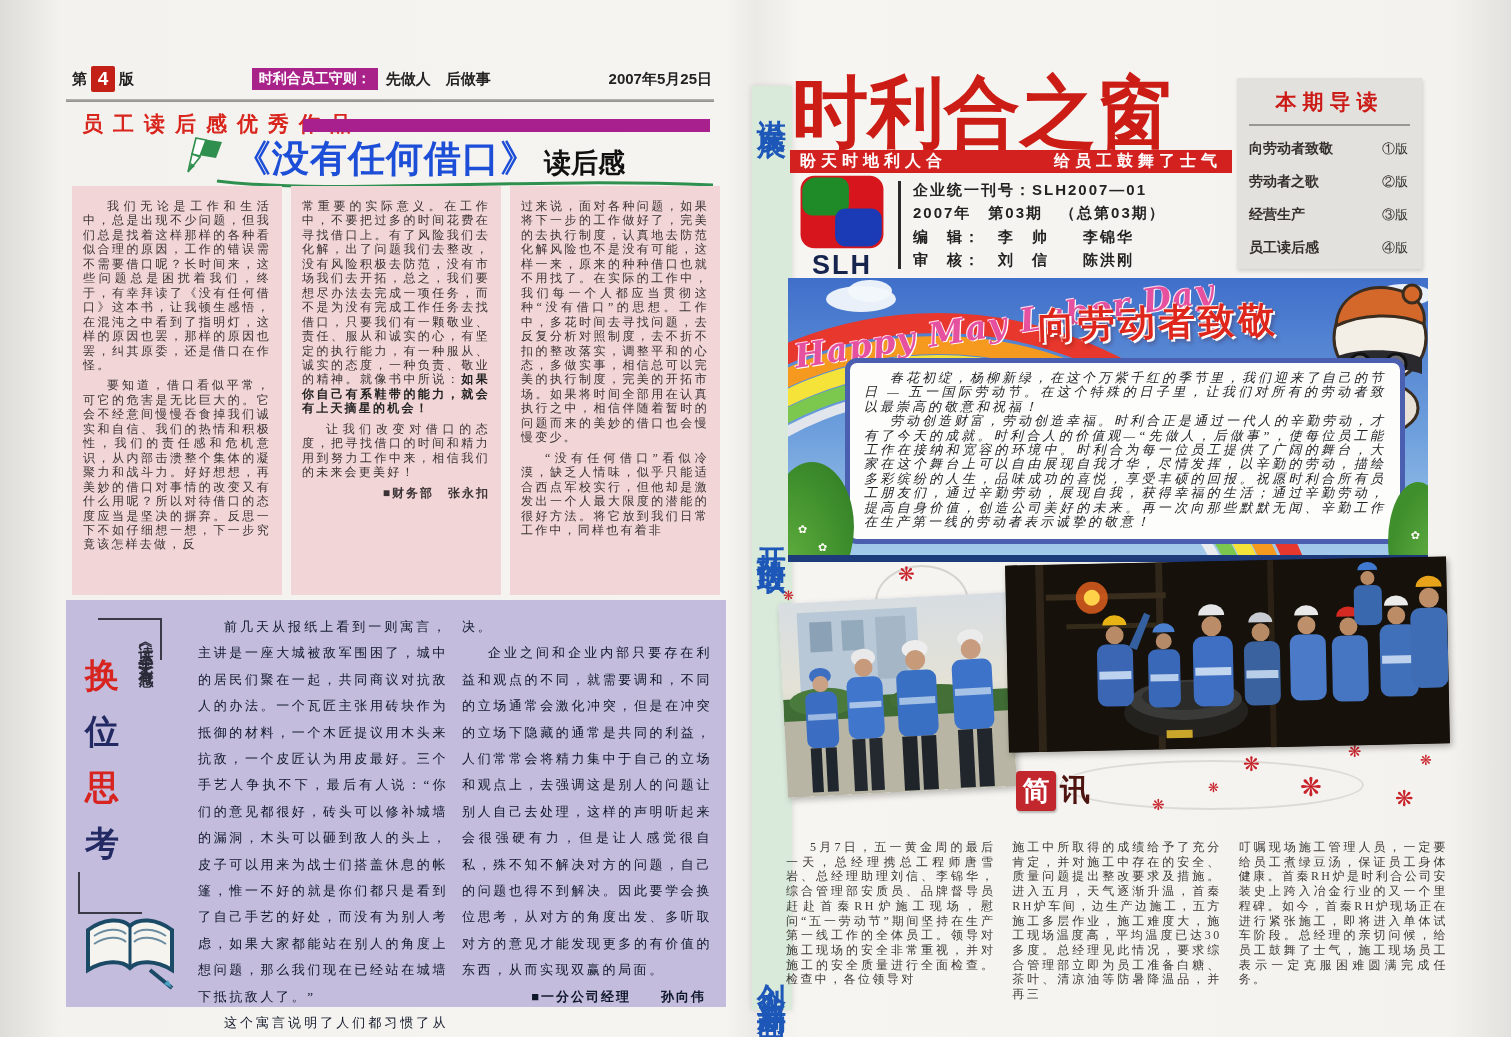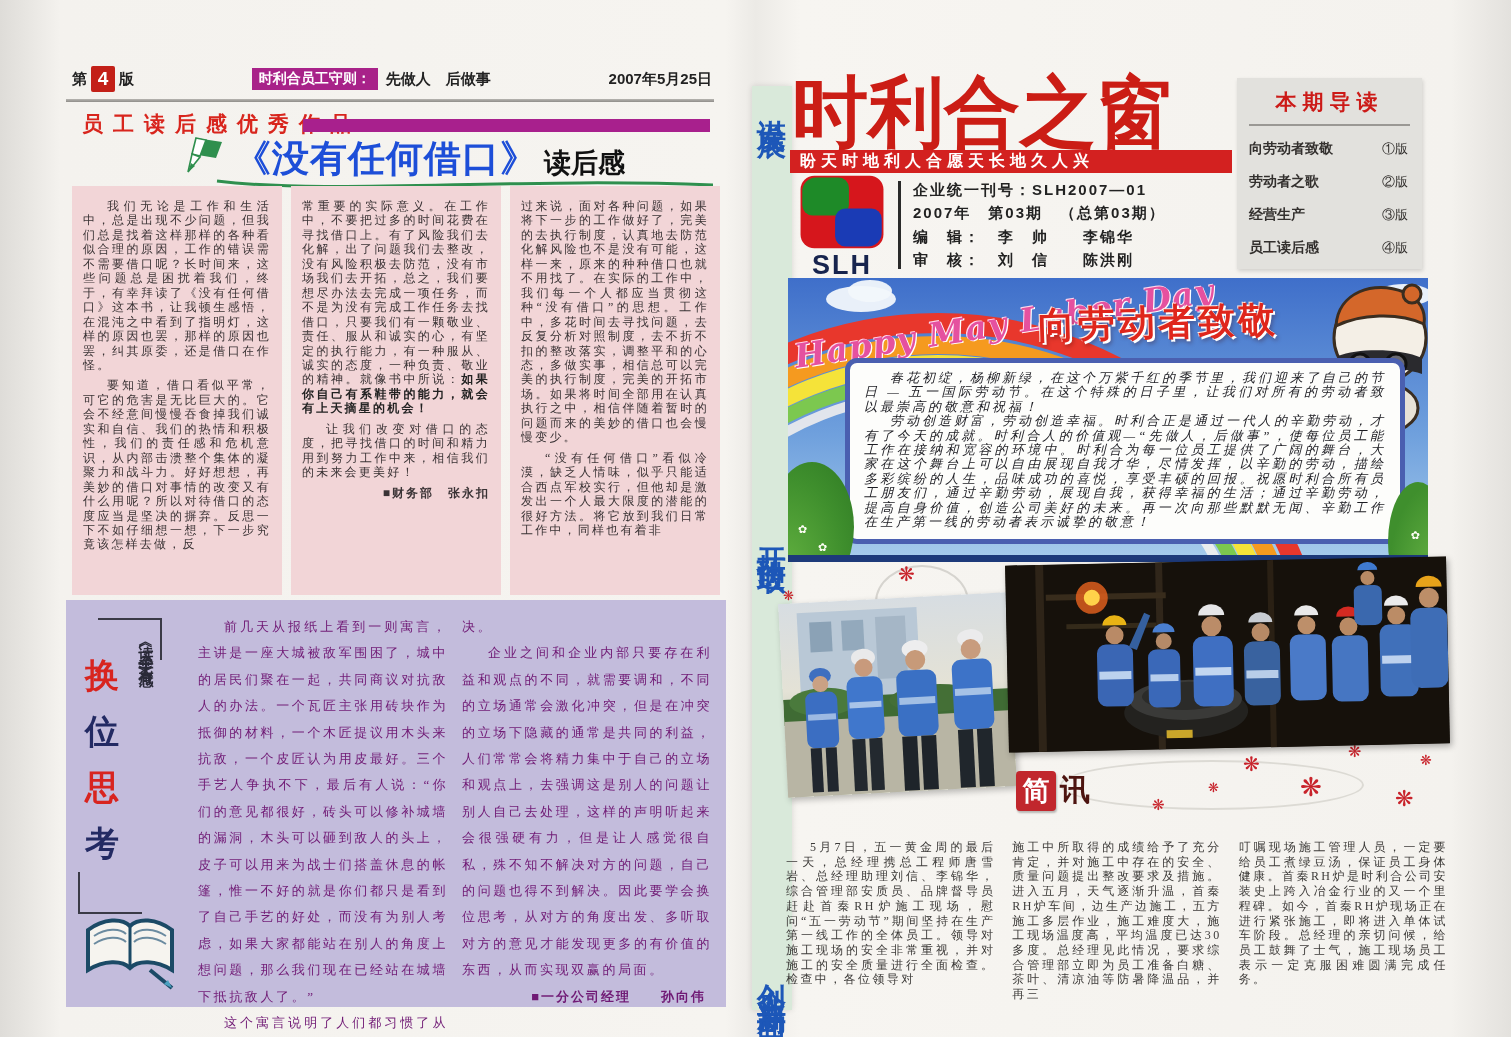--- a/index.html
+++ b/index.html
@@ -39,31 +39,31 @@
   .pb-side{position:relative;width:128px;flex:none;}
   .pb-bracket-t{position:absolute;left:32px;top:18px;width:62px;height:40px;border-top:2px solid #3a3a46;border-right:2px solid #3a3a46;}
   .pb-bracket-b{position:absolute;left:12px;top:272px;width:62px;height:40px;border-bottom:2px solid #3a3a46;border-left:2px solid #3a3a46;}
   .vt-main{position:absolute;left:14px;top:48px;width:44px;text-align:center;font-weight:900;font-size:34px;line-height:56px;font-family:"Liberation Serif", serif;}
   .vt-main .r{color:#d8241f;}
   .vt-main .k{color:#232a63;}
   .vt-sub{position:absolute;left:70px;top:34px;height:300px;writing-mode:vertical-rl;text-orientation:upright;font-size:15px;font-weight:bold;color:#2a2a38;letter-spacing:3px;font-family:"Liberation Serif", serif;}
   .pb-book{position:absolute;left:14px;top:308px;}
   .pb-cols{flex:1;display:flex;gap:14px;padding:14px 14px 8px 4px;}
   .pb-col{flex:1;}
-  .art2{font-family:"Liberation Serif", serif;font-size:13px;line-height:26.4px;letter-spacing:2.6px;color:#701a75;text-align:justify;}
+  .art2{font-family:"Liberation Serif", serif;font-size:13px;line-height:26.4px;letter-spacing:2.6px;color:#0f172a;text-align:justify;}
   .art2 p{margin:0;text-indent:2em;}
   .byline2{text-align:right;font-weight:bold;letter-spacing:2px;text-indent:0 !important;padding-right:6px;}
 
   
   .spine{position:absolute;left:752px;top:86px;width:40px;height:924px;background:#d9e9da;box-shadow:0 0 6px rgba(0,0,0,.12);display:flex;flex-direction:column;align-items:center;justify-content:space-between;padding:10px 0 14px 0;box-sizing:border-box;}
   .spine span{writing-mode:vertical-rl;text-orientation:upright;font-size:29px;font-weight:900;color:#1d57b8;letter-spacing:6px;font-family:"Liberation Sans", sans-serif;}
 
   
   .masthead{position:absolute;left:792px;top:72px;width:442px;font-family:"DejaVu Serif", serif;font-weight:900;font-size:76px;line-height:80px;color:#cb1d15;letter-spacing:0px;white-space:nowrap;transform:scaleY(1.02);}
-  .rp-redbar{position:absolute;left:790px;top:150px;width:442px;height:23px;background:#d32120;color:#fff;font-weight:bold;font-size:16px;display:flex;align-items:center;padding:0 10px;box-sizing:border-box;letter-spacing:5px;}
+  .rp-redbar{position:absolute;left:790px;top:150px;width:442px;height:23px;background:#d32120;color:#fff;font-weight:bold;font-size:16px;display:flex;align-items:center;justify-content:space-between;padding:0 10px;box-sizing:border-box;letter-spacing:5px;}
   .rp-info{position:absolute;left:790px;top:177px;width:442px;height:95px;display:flex;align-items:center;}
   .logo-wrap{width:104px;text-align:center;flex:none;}
   .logo-slh{font-size:27px;font-weight:900;color:#17244e;letter-spacing:2px;line-height:22px;}
   .rp-divider{width:3px;height:88px;background:#2a2a2a;margin:0 12px 0 4px;flex:none;}
   .pubinfo{font-size:15px;font-weight:bold;color:#222;line-height:23.5px;letter-spacing:2px;white-space:nowrap;}
 
   .guidebox{position:absolute;left:1237px;top:78px;width:185px;height:191px;background:#e2e1dd;box-shadow:1px 2px 4px rgba(0,0,0,.15);}
   .guide-title{margin:10px 12px 6px 12px;text-align:center;color:#cc1a17;font-weight:900;font-size:21px;letter-spacing:6px;border-bottom:2px solid #9a9894;padding-bottom:8px;}
   .guide-item{display:flex;justify-content:space-between;align-items:center;padding:0 14px 0 12px;height:33px;font-size:14px;color:#33302e;font-weight:bold;font-family:"Liberation Serif", serif;}
   .guide-page{font-weight:normal;font-size:13px;}
@@ -213,21 +213,21 @@
       <span class="guide-page">③版</span>
     </div>
     <div class="guide-item">
       <span>员工读后感</span>
       <span class="guide-page">④版</span>
     </div>
   </div>
 
   <div class="rp-redbar">
     <span>盼天时地利人合</span>
-    <span>愿天长地久人兴</span>
+    <span>给员工鼓舞了士气</span>
   </div>
 
   <div class="rp-info">
     <div class="logo-wrap">
       <svg width="88" height="76" viewBox="0 0 100 88">
         <rect x="2" y="2" width="96" height="84" rx="16" fill="#d6161c"></rect>
         <path d="M4,20 a16,16 0 0 1 16,-16 h26 a12,12 0 0 1 12,12 v20 a12,12 0 0 1 -12,12 h-30 a12,12 0 0 1 -12,-12 z" fill="#1e8a28"></path>
         <path d="M96,68 a16,16 0 0 1 -16,16 h-26 a12,12 0 0 1 -12,-12 v-20 a12,12 0 0 1 12,-12 h30 a12,12 0 0 1 12,12 z" fill="#1a3bb5"></path>
       </svg>
       <div class="logo-slh">SLH</div>

